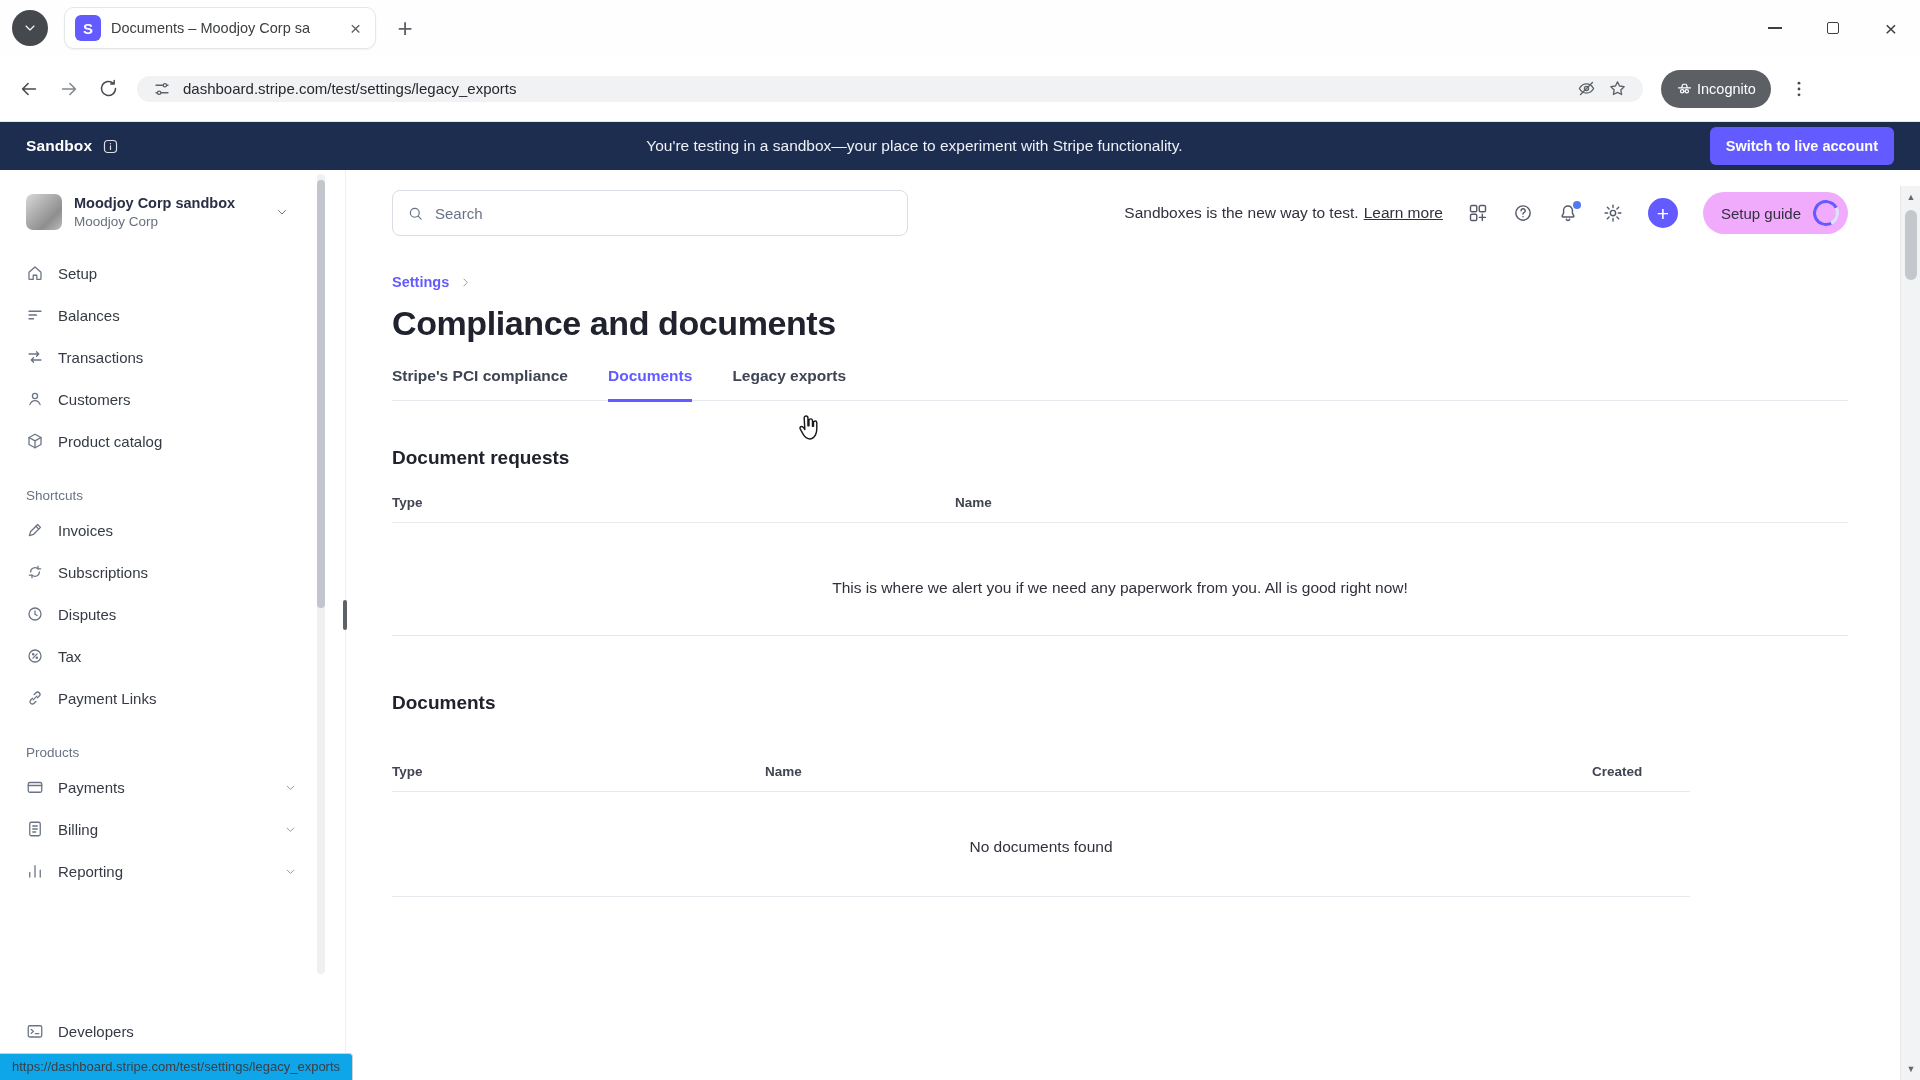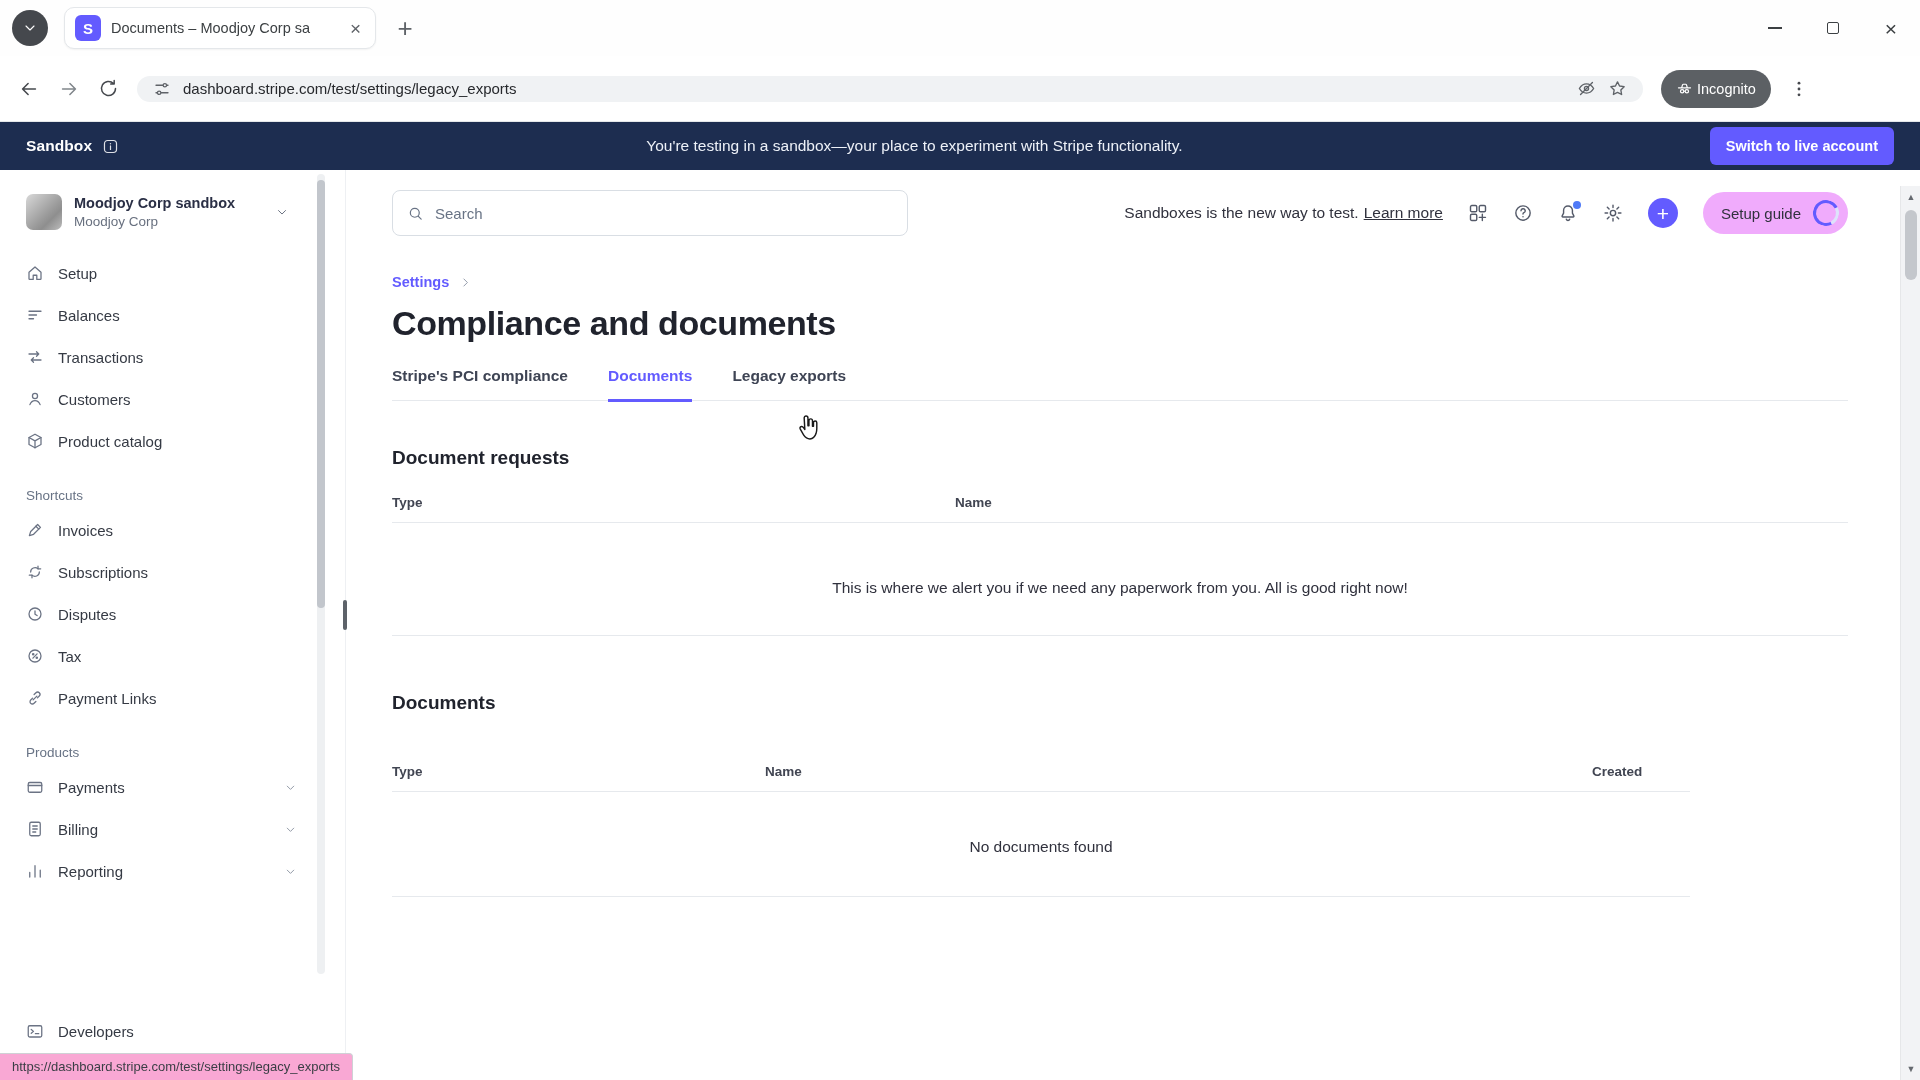--- a/index.html
+++ b/index.html
@@ -108,21 +108,21 @@
   .t-requests .col-name { flex:1; }
   .t-documents { margin-top:50px; width:1298px; }
   .t-documents .col-type { width:373px; }
   .t-documents .col-name { flex:1; }
   .t-documents .col-created { width:98px; }
   .empty-row { text-align:center; font-size:15.5px; color:#30313d; border-bottom:1px solid #e6e9ed; }
   .t-requests .empty-row { padding:56px 0 38px; }
   .t-documents .empty-row { padding:46px 0 40px; }
 
   
-  .status-pop { position:absolute; left:0; bottom:0; z-index:40; background:#f9a8d4;
+  .status-pop { position:absolute; left:0; bottom:0; z-index:40; background:#0ea5e9;
     border:1px solid #cfd1d5; border-left:none; border-bottom:none; border-radius:0 4px 0 0;
     padding:5px 12px 6px; font-size:13px; color:#3a3e45; white-space:nowrap; }
   .vscroll { position:absolute; right:0; top:186px; bottom:0; width:20px; background:#f2f3f5; border-left:1px solid #e6e7e9; z-index:30; }
   .vs-arrow { position:absolute; left:0; width:20px; display:flex; justify-content:center; color:#65696f; font-size:9px; }
   .vs-up { top:6px; } .vs-down { bottom:6px; }
   .vs-thumb { position:absolute; top:24px; left:4px; width:12px; height:70px; border-radius:6px; background:#c4c7cc; }
   .cursor { position:absolute; left:794px; top:414px; z-index:60; pointer-events:none; }
 </style>
 </head>
 <body>

